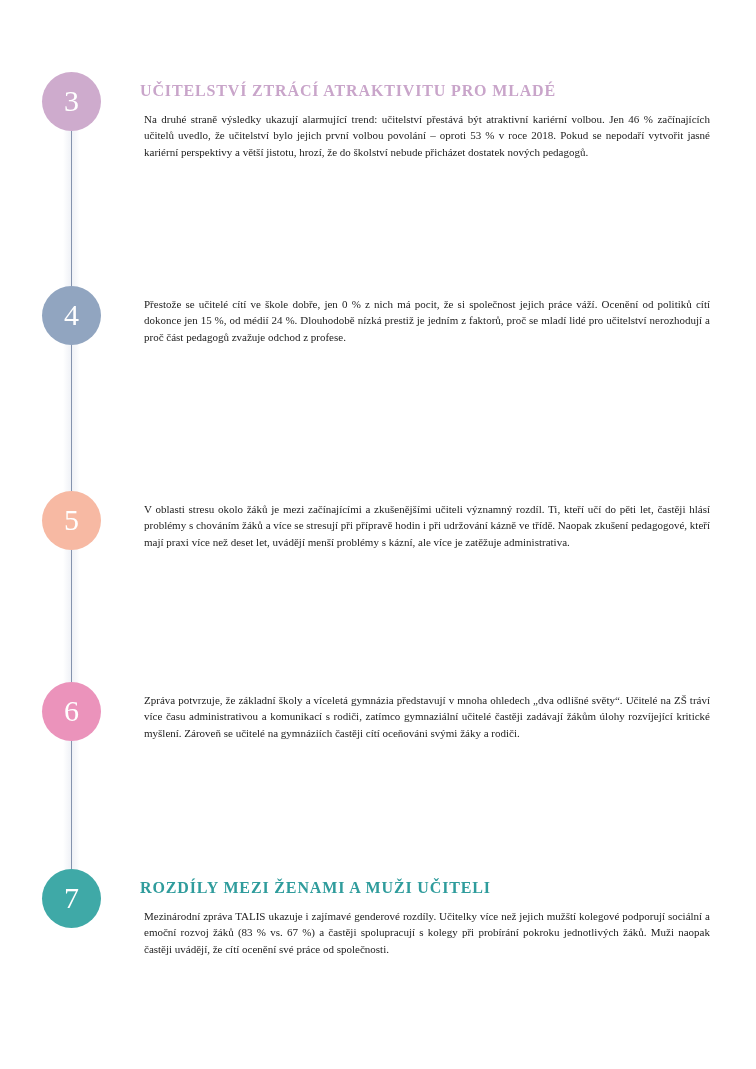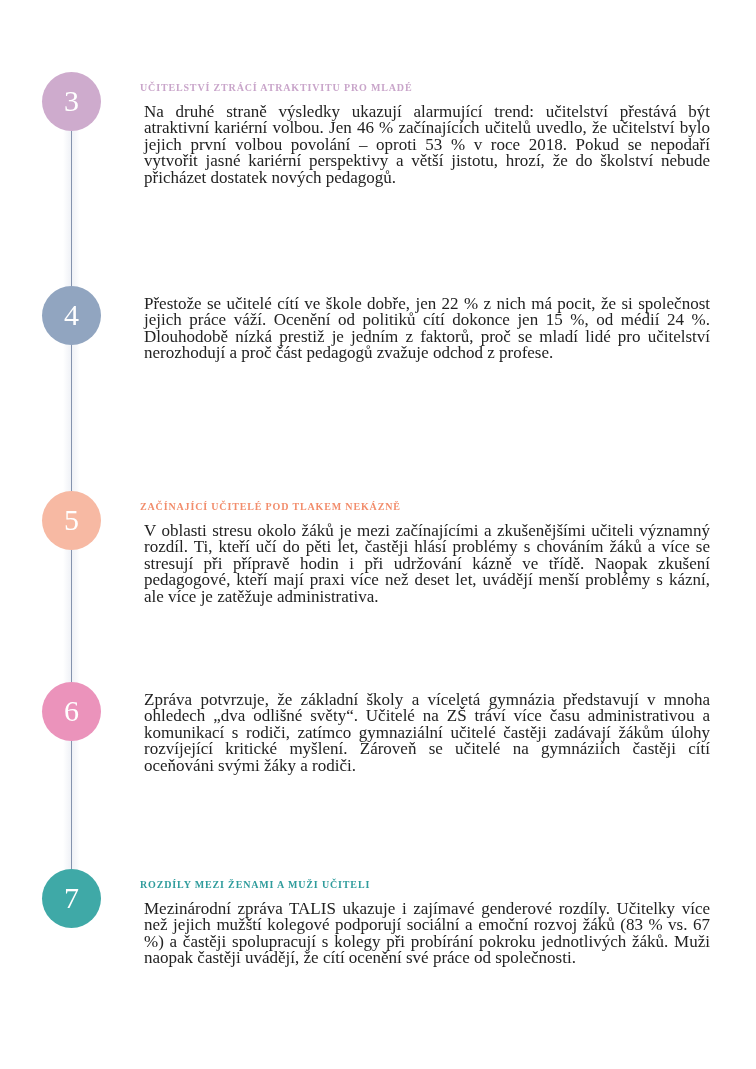--- a/index.html
+++ b/index.html
@@ -82,31 +82,31 @@
 
   .body-block {
     position: absolute;
     left: 140px;
     top: 10px;
     width: 570px;
   }
 
   .entry-heading {
     font-family: "Liberation Serif", serif;
-    font-size: 10px;
+    font-size: 16px;
     font-weight: bold;
     letter-spacing: 0.85px;
     text-transform: uppercase;
     margin: 0 0 11px 0;
     white-space: nowrap;
   }
 
   .entry-text {
     font-family: "Liberation Serif", serif;
-    font-size: 17px;
+    font-size: 11px;
     line-height: 16.4px;
     color: #222222;
     text-align: justify;
     margin: 0;
     padding-left: 4px;
     hyphens: manual;
   }
 </style>
 </head>
 <body>
@@ -126,30 +126,29 @@
         <h2 class="entry-heading" style="color:#c9a5ca">Učitelství ztrácí atraktivitu pro mladé</h2>
         <p class="entry-text">Na druhé straně výsledky ukazují alarmující trend: učitelství přestává být atraktivní kariérní volbou. Jen 46 % začínajících učitelů uvedlo, že učitelství bylo jejich první volbou povolání – oproti 53 % v roce 2018. Pokud se nepodaří vytvořit jasné kariérní perspektivy a větší jistotu, hrozí, že do školství nebude přicházet dostatek nových pedagogů.</p>
       </div>
     </div>
 
     <div class="entry entry-2">
       <div class="bullet" style="background:#91a5c0">
         <span>4</span>
       </div>
       <div class="body-block">
-        <p class="entry-text">Přestože se učitelé cítí ve škole dobře, jen 22 % z nich má pocit, že si společnost jejich práce váží. Ocenění od politiků cítí dokonce jen 15 %, od médií 24 %. Dlouhodobě nízká prestiž je jedním z faktorů, proč se mladí lidé pro učitelství nerozhodují a proč část pedagogů zvažuje odchod z profese.</p>
+        <p class="entry-text">Přestože se učitelé cítí ve škole dobře, jen 0 % z nich má pocit, že si společnost jejich práce váží. Ocenění od politiků cítí dokonce jen 15 %, od médií 24 %. Dlouhodobě nízká prestiž je jedním z faktorů, proč se mladí lidé pro učitelství nerozhodují a proč část pedagogů zvažuje odchod z profese.</p>
       </div>
     </div>
 
     <div class="entry entry-3">
       <div class="bullet" style="background:#f7b9a3">
         <span>5</span>
       </div>
       <div class="body-block">
-        <h2 class="entry-heading" style="color:#f28d6c">Začínající učitelé pod tlakem nekázně</h2>
         <p class="entry-text">V oblasti stresu okolo žáků je mezi začínajícími a zkušenějšími učiteli významný rozdíl. Ti, kteří učí do pěti let, častěji hlásí problémy s chováním žáků a více se stresují při přípravě hodin i při udržování kázně ve třídě. Naopak zkušení pedagogové, kteří mají praxi více než deset let, uvádějí menší problémy s kázní, ale více je zatěžuje administrativa.</p>
       </div>
     </div>
 
     <div class="entry entry-4">
       <div class="bullet" style="background:#eb93bb">
         <span>6</span>
       </div>
       <div class="body-block">
         <p class="entry-text">Zpráva potvrzuje, že základní školy a víceletá gymnázia představují v mnoha ohledech „dva odlišné světy“. Učitelé na ZŠ tráví více času administrativou a komunikací s rodiči, zatímco gymnaziální učitelé častěji zadávají žákům úlohy rozvíjející kritické myšlení. Zároveň se učitelé na gymnáziích častěji cítí oceňováni svými žáky a rodiči.</p>

